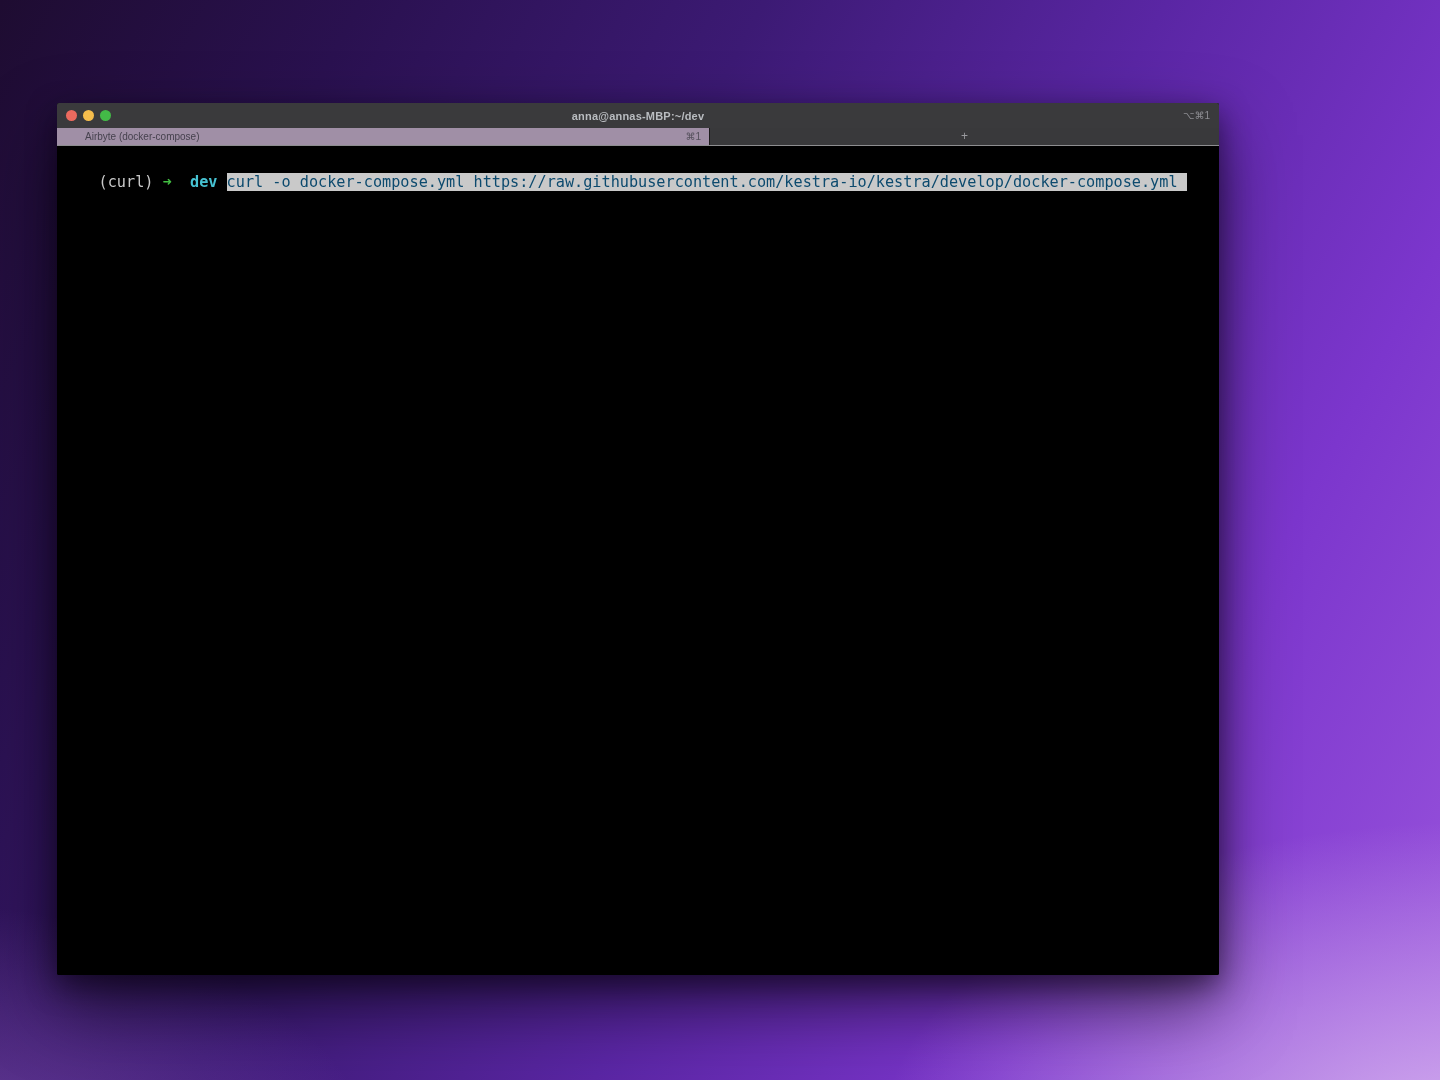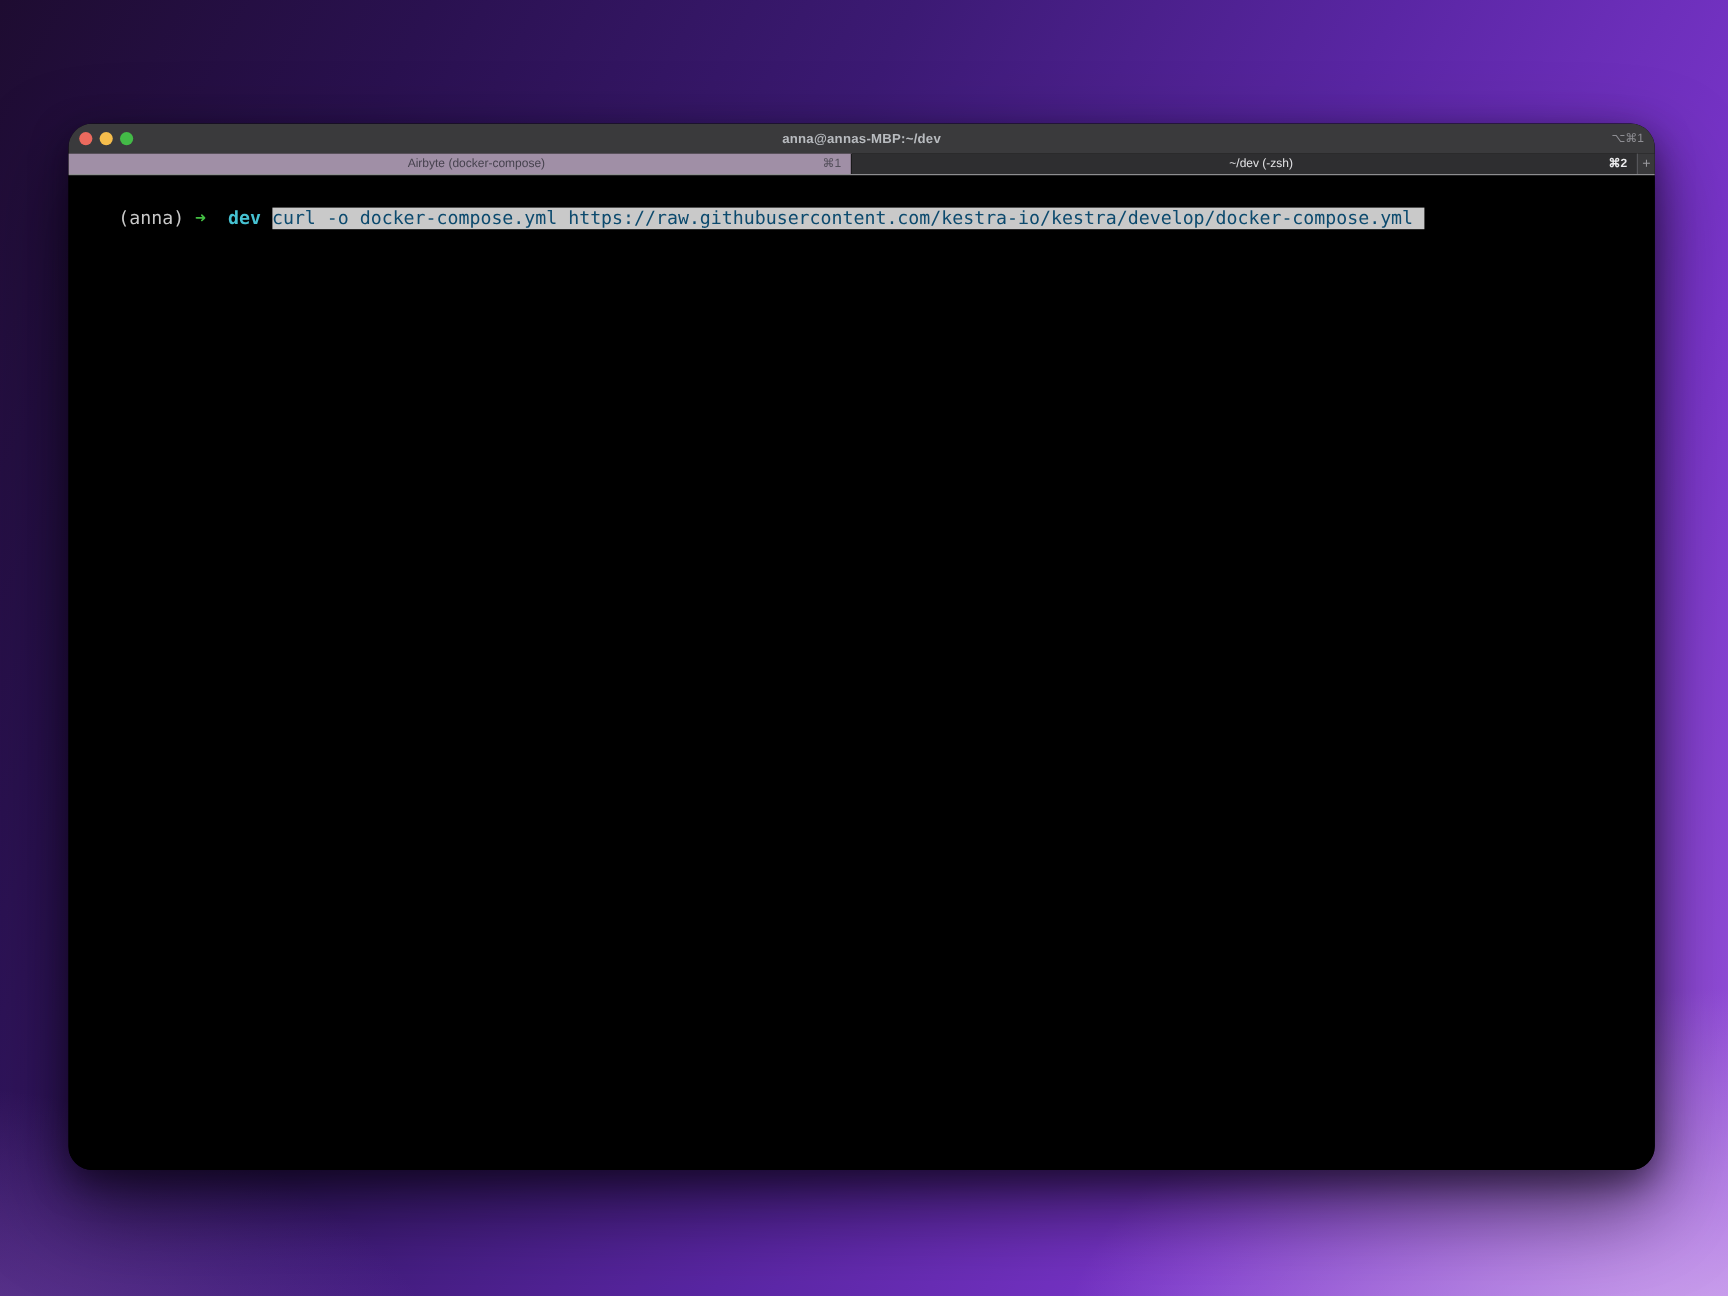--- a/index.html
+++ b/index.html
@@ -6,22 +6,22 @@
   html,body { width:1440px; height:1080px; overflow:hidden; }
   body {
     font-family:"Liberation Sans", sans-serif;
     background:
       radial-gradient(950px 520px at 102% 106%, rgba(216,182,240,0.92), rgba(216,182,240,0) 62%),
       radial-gradient(760px 460px at -6% 110%, rgba(152,97,208,0.60), rgba(152,97,208,0) 62%),
       linear-gradient(118deg, #1e0c31 0%, #2a1150 18%, #3c1a74 38%, #5a26a4 58%, #7c36cd 78%, #9a55dd 100%);
   }
 
   .window {
-    position:absolute; left:57px; top:103px; width:1322px; height:872px;
-    border-radius:20px; overflow:hidden; background:#000;
+    position:absolute; left:57px; top:103px; width:1162px; height:872px;
+    border-radius:2px; overflow:hidden; background:#000;
     box-shadow: 0 32px 70px rgba(0,0,0,0.55), 0 10px 28px rgba(10,0,20,0.5);
   }
 
   
   .titlebar {
     position:relative; height:25px; background:#3a3a3c;
     display:flex; align-items:center; justify-content:center;
   }
   .traffic { position:absolute; left:9px; top:7px; display:flex; gap:6px; }
   .dot { width:11px; height:11px; border-radius:50%; }
@@ -33,21 +33,21 @@
     position:absolute; right:9px; top:0; line-height:25px;
     font-size:10px; color:#8e8e93;
   }
 
   
   .tabbar {
     display:flex; height:18px; background:#222;
     border-bottom:1px solid #8e8e90;
   }
   .tab {
-    position:relative; display:flex; align-items:center; justify-content:center;
+    position:relative; display:flex; align-items:center; justify-content:flex-start;
     font-size:10px; cursor:default; height:100%;padding-left:28px;
   }
   .tab .shortcut { position:absolute; right:8px; top:0; line-height:17px; }
   .tab-airbyte { width:653px; background:#a08fa6; color:#46424e; border-right:1px solid #1a1a1a; }
   .tab-airbyte .shortcut { color:#55505c; }
   .tab-dev { width:655px; background:#2e2e30; color:#e3e3e5; border-right:1px solid #56565a; }
   .tab-dev .shortcut { color:#ececee; font-weight:bold; }
   .new-tab {
     flex:1; background:#39393b; color:#9a9a9e;
     font-size:12px; text-align:center; line-height:17px; cursor:default;
@@ -78,24 +78,20 @@
     </div>
     <span class="title">anna@annas-MBP:~/dev</span>
     <span class="win-shortcut">⌥⌘1</span>
   </div>
 
   <div class="tabbar">
     <div class="tab tab-airbyte">
       <span>Airbyte (docker-compose)</span>
       <span class="shortcut">⌘1</span>
     </div>
-    <div class="tab tab-dev">
-      <span>~/dev (-zsh)</span>
-      <span class="shortcut">⌘2</span>
-    </div>
     <div class="new-tab">+</div>
   </div>
 
   <div class="screen">
-    <span class="env">(anna)</span><span class="arrow">➜</span><span class="cwd">dev</span><span class="sel">curl -o docker-compose.yml https://raw.githubusercontent.com/kestra-io/kestra/develop/docker-compose.yml</span>
+    <span class="env">(curl)</span><span class="arrow">➜</span><span class="cwd">dev</span><span class="sel">curl -o docker-compose.yml https://raw.githubusercontent.com/kestra-io/kestra/develop/docker-compose.yml</span>
   </div>
 
 </div>
 
 </body></html>

